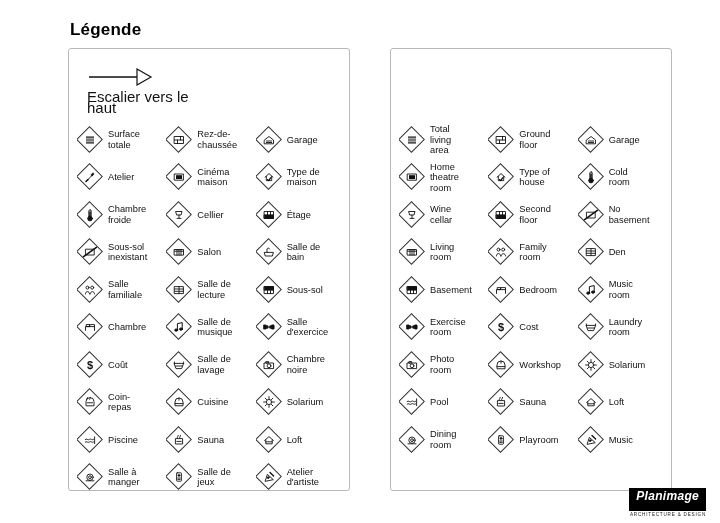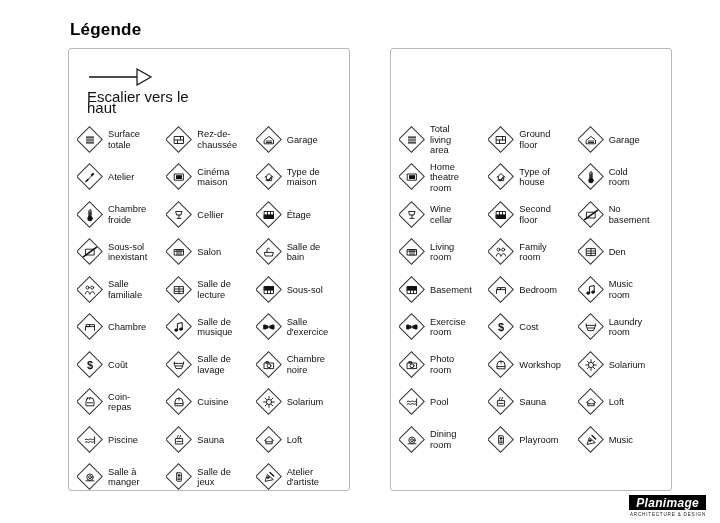--- a/index.html
+++ b/index.html
@@ -131,21 +131,21 @@
     right: 14px;
     bottom: 6px;
     text-align: right;
   }
   .logo .mark {
     background: #000;
     color: #fff;
     font-size: 12px;
     font-weight: bold;
     font-style: italic;
-    padding: 1px 7px 0 7px;
+    padding: 1px 7px 8px 7px;
     display: inline-block;
     letter-spacing: 0.3px;
     margin-left: 48px;
   }
   .logo .tag {
     font-size: 4.6px;
     letter-spacing: 0.8px;
     color: #222;
     margin-top: 1px;
   }

